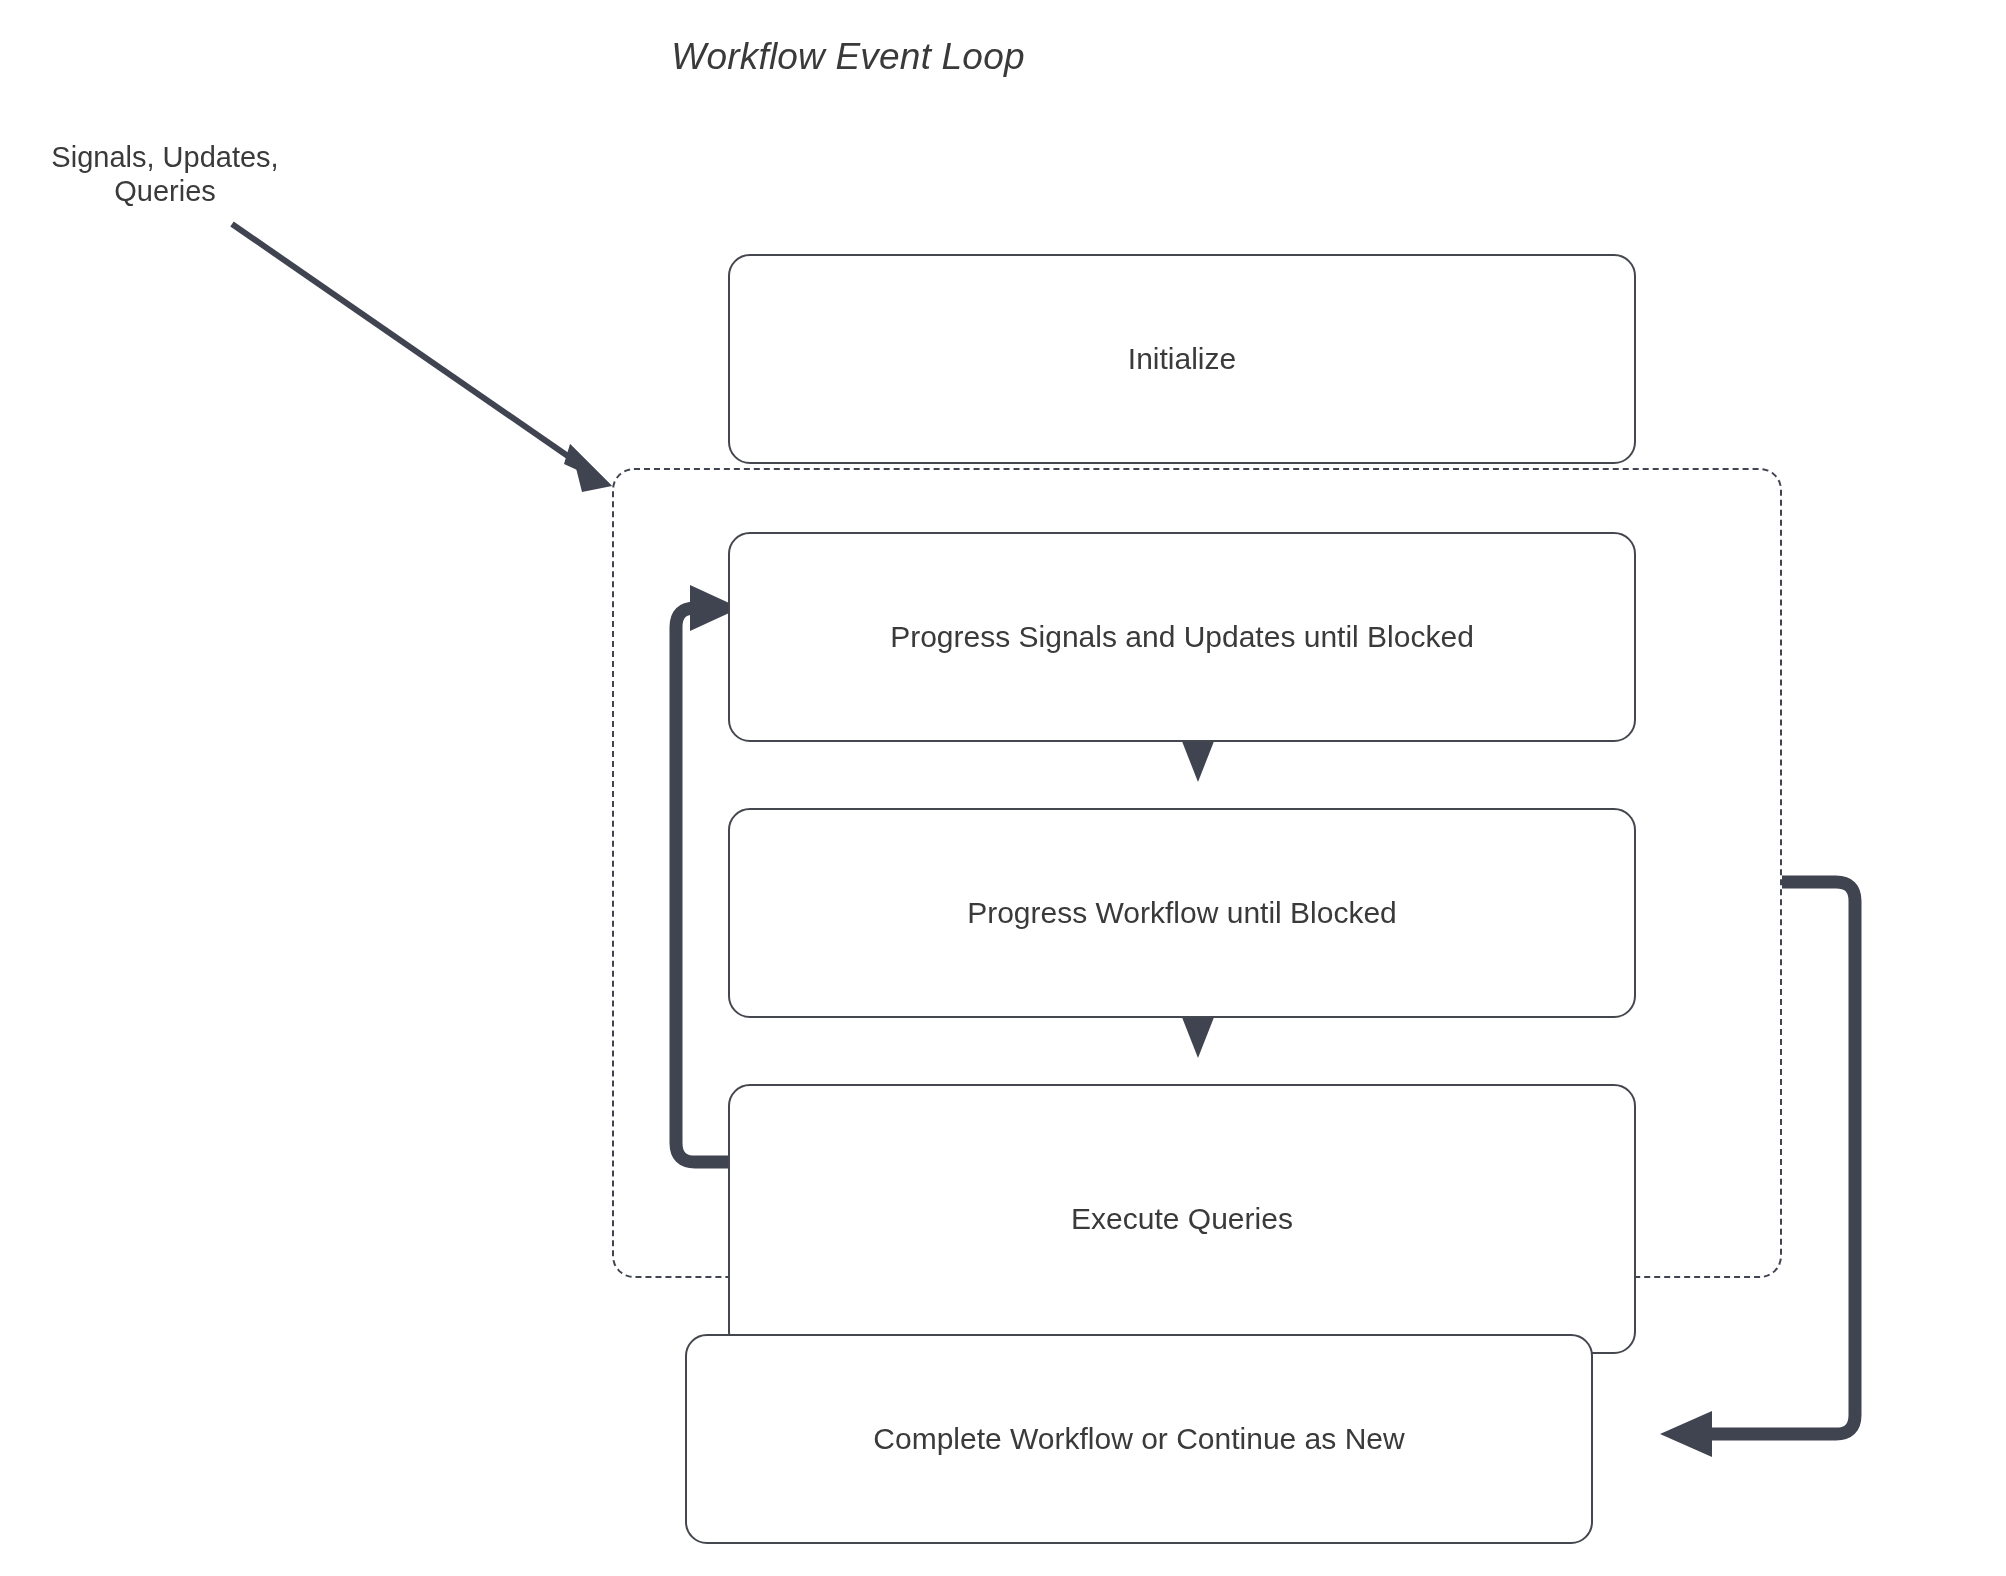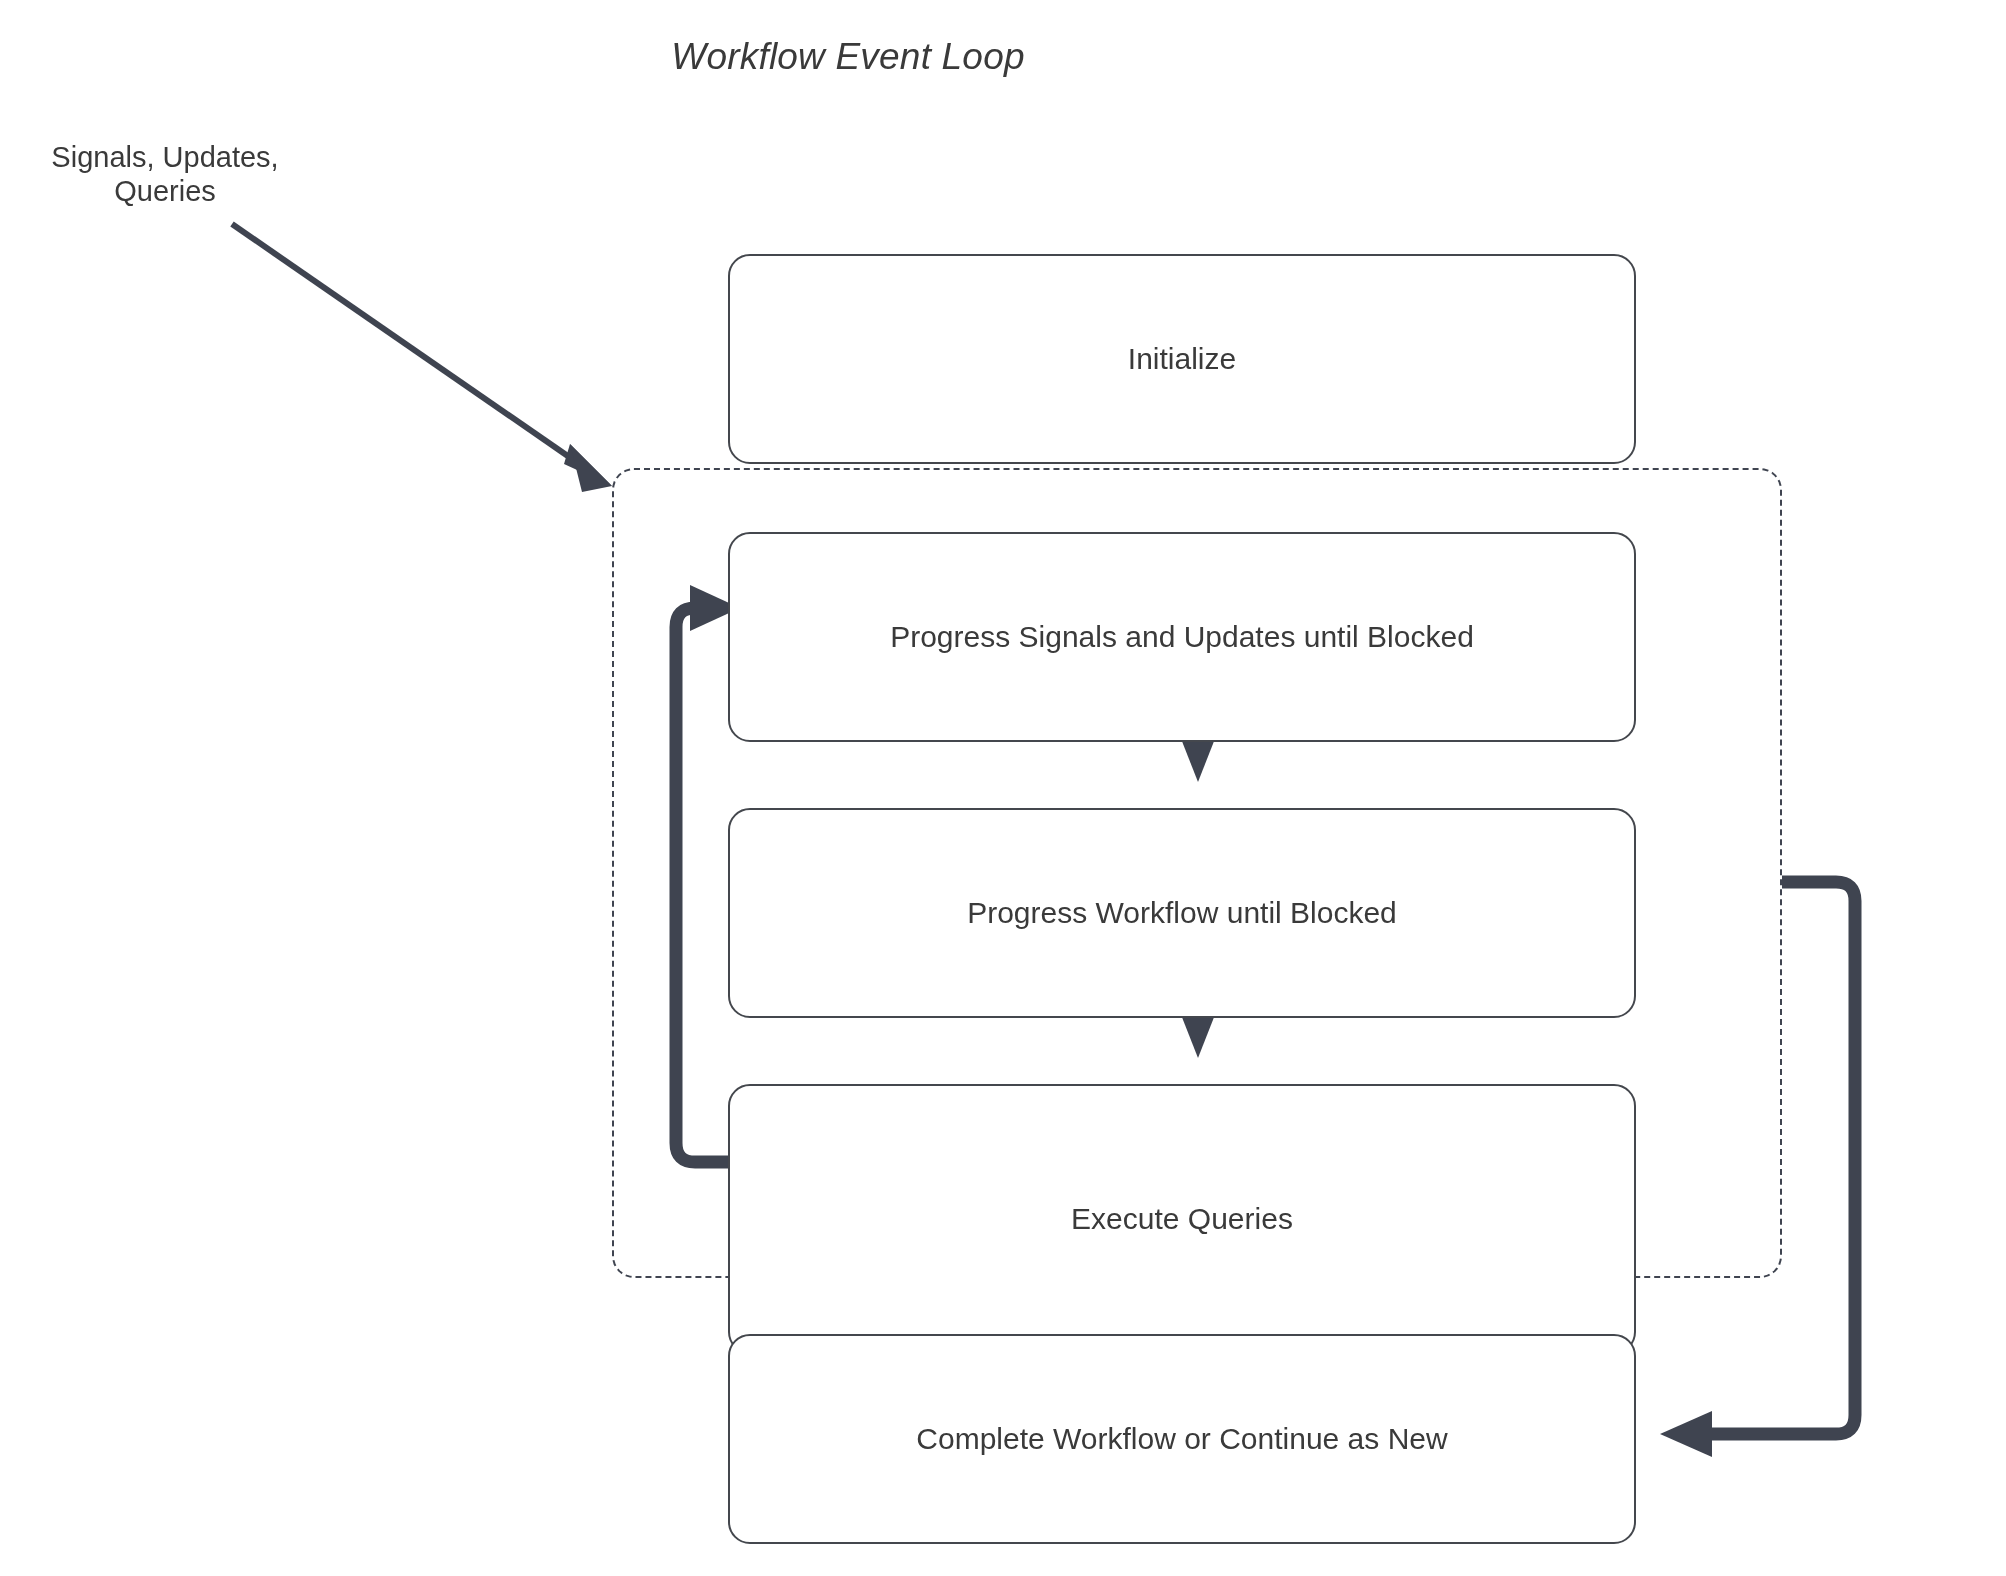--- a/index.html
+++ b/index.html
@@ -121,17 +121,17 @@
   </div>
 
   <div class="node" style="left:728px; top:780px; width:908px; height:210px;">
     <span class="node-label">Progress Workflow until Blocked</span>
   </div>
 
   <div class="node" style="left:728px; top:1056px; width:908px; height:270px;">
     <span class="node-label">Execute Queries</span>
   </div>
 
-  <div class="node" style="left:728px; top:1306px; width:908px; height:210px;">
+  <div class="node" style="left:685px; top:1306px; width:908px; height:210px;">
     <span class="node-label">Complete Workflow or Continue as New</span>
   </div>
 
 </div>
 
 </body></html>

